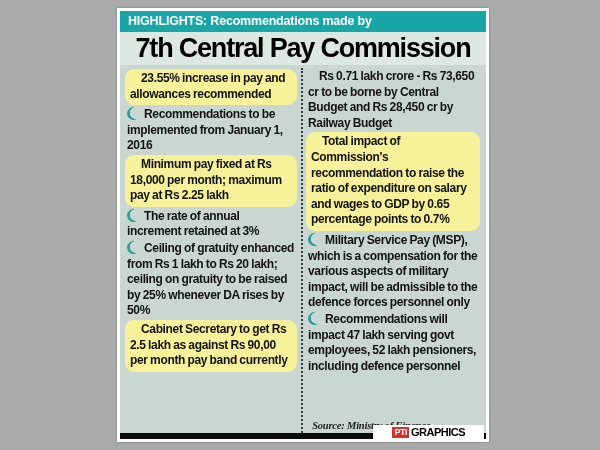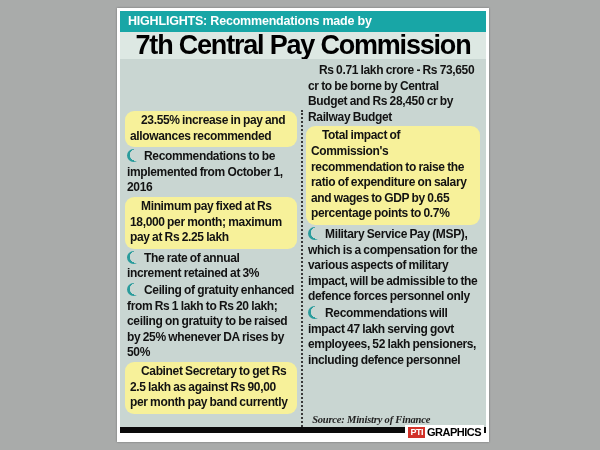--- a/index.html
+++ b/index.html
@@ -13,31 +13,31 @@
   .card{
     position:absolute; left:117px; top:8px; width:372px; height:434px;
     background:var(--card-bg); padding:3px; box-shadow:0 0 2px rgba(0,0,0,.35);
   }
   .header-bar{
     background:var(--header-bg); color:var(--header-fg);
     height:21px; line-height:21px; font-size:12.5px; font-weight:bold; padding-left:8px;
     letter-spacing:-0.2px;
   }
   .title-area{
-    background:var(--title-bg); height:27px; display:flex; align-items:center; justify-content:center;
+    background:var(--title-bg); height:33px; display:flex; align-items:center; justify-content:center;
   }
   .title-area h1{
     font-size:27px; font-weight:bold; color:#000; letter-spacing:-1.2px; white-space:nowrap;
   }
   .body-area{
     background:var(--body-bg); height:368px; display:flex; position:relative; overflow:hidden;
     padding:3px 2px 0 2px;
   }
   .col{width:50%; padding:1px 5px 0 5px; overflow:hidden;}
-  .col-left{border-right:2px dotted #3a3a3a;margin-top:48px;}
+  .col-left{border-right:2px dotted #3a3a3a;}
   .item{
     font-size:12px; font-weight:bold; color:var(--text); line-height:15.6px;
     letter-spacing:-0.35px; word-spacing:-0.5px; margin-bottom:1px;
   }
   .item.ylw{
     background:var(--hl); border-radius:9px; padding:2px 5px 3px 5px; text-indent:11px;
     margin-left:-2px; margin-right:-1px; margin-bottom:2px;
   }
   .item.indent{text-indent:11px;}
   .seg.hl{
@@ -48,21 +48,21 @@
     display:inline-block; width:13px; height:13px; border-radius:50%;
     background:radial-gradient(circle at 68% 46%, var(--body-bg) 52%, var(--bullet) 53%);
     vertical-align:-2px; margin-right:4px;
   }
   .source{
     position:absolute; left:52.5%; bottom:2px; font-family:"Liberation Serif", serif;
     font-style:italic; font-weight:bold; font-size:10.5px; color:#222; letter-spacing:-0.2px;
   }
   .black-bar{height:6px; background:var(--bar); margin-top:0;}
   .pti-logo{
-    position:absolute; right:5px; bottom:2px; background:#fff; padding:2px 3px;
+    position:absolute; right:5px; bottom:2px; background:#fff; padding:2px 19px;
     display:flex; align-items:center; gap:2px; line-height:1;
   }
   .pti-box{
     background:var(--pti-red); color:#fff; font-size:9px; font-weight:bold;
     padding:1px 2px; letter-spacing:-0.5px;
   }
   .pti-graphics{color:#000; font-size:11px; font-weight:bold; letter-spacing:-0.5px;}
 </style>
 </head>
 <body>
@@ -70,21 +70,21 @@
 <div class="card">
   <div class="header-bar">
     <span>HIGHLIGHTS: Recommendations made by</span>
   </div>
   <div class="title-area">
     <h1>7th Central Pay Commission</h1>
   </div>
   <div class="body-area">
     <div class="col col-left" id="col-left">
         <div class="item ylw"><span class="seg">23.55% increase in pay and allowances recommended</span></div>
-        <div class="item"><span class="bullet"></span><span class="seg">Recommendations to be implemented from October 1, 2016</span></div>
+        <div class="item"><span class="bullet"></span><span class="seg">Recommendations to be implemented from January 1, 2016</span></div>
         <div class="item ylw"><span class="seg">Minimum pay fixed at Rs 18,000 per month; maximum pay at Rs 2.25 lakh</span></div>
         <div class="item"><span class="bullet"></span><span class="seg">The rate of annual increment retained at 3%</span></div>
         <div class="item"><span class="bullet"></span><span class="seg">Ceiling of gratuity enhanced from Rs 1 lakh to Rs 20 lakh; ceiling on gratuity to be raised by 25% whenever DA rises by 50%</span></div>
         <div class="item ylw"><span class="seg">Cabinet Secretary to get Rs 2.5 lakh as against Rs 90,00 per month pay band currently</span></div>
       </div>
     <div class="col col-right" id="col-right">
         <div class="item indent"><span class="seg">Rs 0.71 lakh crore - Rs 73,650 cr to be borne by Central Budget and Rs 28,450 cr by Railway Budget</span></div>
         <div class="item ylw"><span class="seg">Total impact of Commission's recommendation to raise the ratio of expenditure on salary and wages to GDP by 0.65 percentage points to 0.7%</span></div>
         <div class="item"><span class="bullet"></span><span class="seg">Military Service Pay (MSP), which is a compensation for the various aspects of military impact, will be admissible to the defence forces personnel only</span></div>
         <div class="item"><span class="bullet"></span><span class="seg">Recommendations will impact 47 lakh serving govt employees, 52 lakh pensioners, including defence personnel</span></div>

